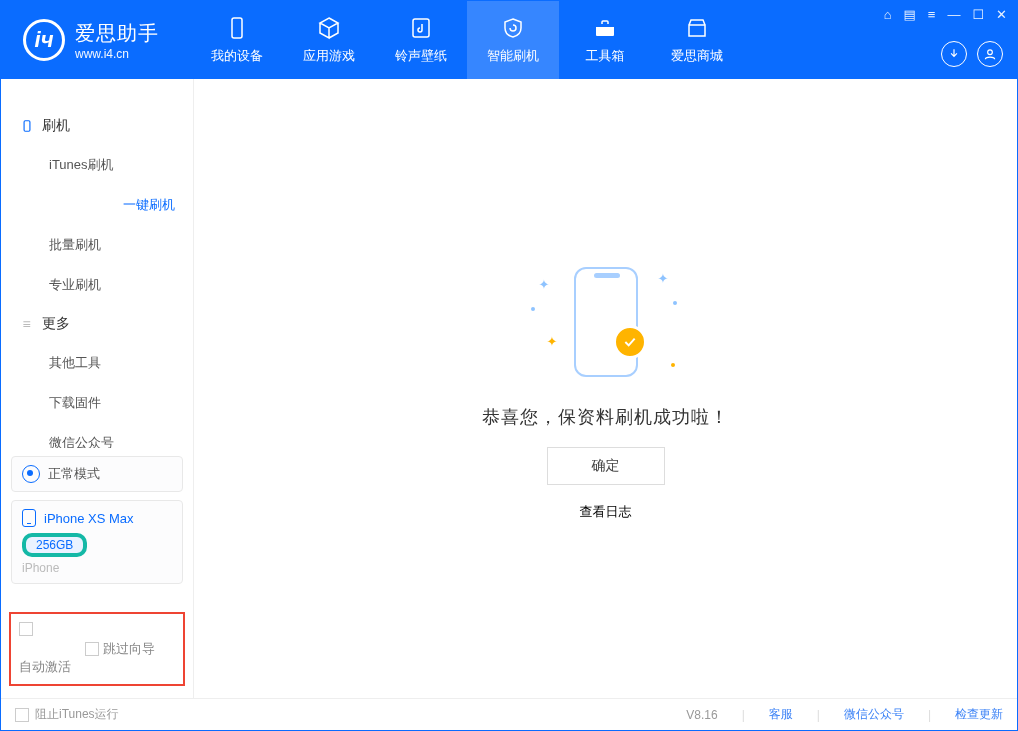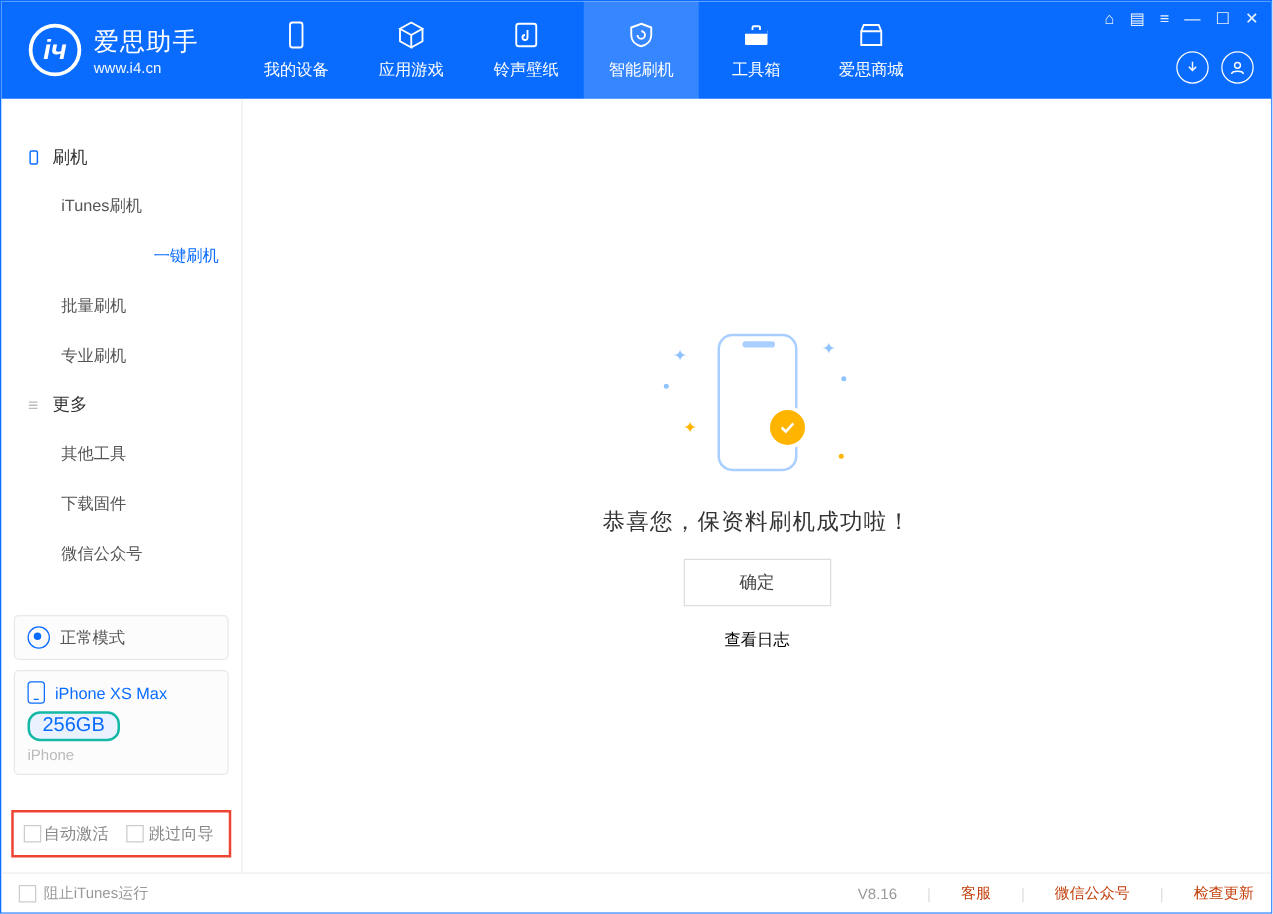--- a/index.html
+++ b/index.html
@@ -33,21 +33,21 @@
 .side-item { padding: 11px 18px 11px 48px; cursor: pointer; color: #555; }
 .side-item.active { color: #0a6cff; text-align: right; }
 .device-boxes { padding: 0; }
 .device-box { margin: 8px 10px 0 10px; border: 1px solid #e8e8e8; border-radius: 4px; padding: 8px 10px; background: #fcfcfd; display: flex; align-items: center; gap: 8px; }
 .device-box .ic { width: 18px; height: 18px; border: 1.5px solid #0a6cff; border-radius: 50%; position: relative; }
 .device-box .ic::after { content: ''; width: 6px; height: 6px; background: #0a6cff; border-radius: 50%; position: absolute; top: 4px; left: 4px; }
 .device-box2 { margin: 8px 10px 0 10px; border: 1px solid #e8e8e8; border-radius: 4px; padding: 8px 10px; background: #fcfcfd; }
 .dev-row1 { display: flex; align-items: center; gap: 8px; color: #0a6cff; font-weight: 500; font-size: 13px; }
 .dev-phone-ic { width: 14px; height: 18px; border: 1.5px solid #0a6cff; border-radius: 3px; position: relative; }
 .dev-phone-ic::after { content: ''; width: 4px; height: 1.5px; background: #0a6cff; position: absolute; bottom: 2px; left: 4px; }
-.badge { display: inline-block; border: 2px solid #14b8a6; color: #0a6cff; border-radius: 10px; font-size: 16px; padding: 1px 10px; margin-top: 6px; background: #eaf2ff; }
+.badge { display: inline-block; border: 4px solid #14b8a6; color: #0a6cff; border-radius: 10px; font-size: 12px; padding: 1px 10px; margin-top: 6px; background: #eaf2ff; }
 .dev-sub { color: #bbb; font-size: 12px; margin-top: 4px; }
 .highlight-box { margin: 28px 8px 12px 8px; border: 2px solid #e43; padding: 8px 8px; display: flex; align-items: center; gap: 14px; font-size: 13px; color: #888; }
 .chk { width: 14px; height: 14px; border: 1px solid #ccc; display: inline-block; }
 
 
 .main { flex: 1; display: flex; flex-direction: column; align-items: center; justify-content: center; gap: 18px; }
 .illus { width: 170px; height: 130px; position: relative; display:flex; align-items:center; justify-content:center;}
 .phone { width: 64px; height: 110px; border: 2.5px solid #a8cfff; border-radius: 12px; background: #fff; position: relative; }
 .phone::before { content: ''; position: absolute; top: 4px; left: 18px; width: 26px; height: 5px; background: #a8cfff; border-radius: 3px; }
 .check-badge { position: absolute; width: 34px; height: 34px; background: #ffb400; border-radius: 50%; right: 44px; bottom: 28px; display: flex; align-items: center; justify-content: center; border: 3px solid #fff; }
@@ -58,21 +58,21 @@
 .spark.d1 { left:10px; top:50px;} .spark.d2{ right:14px; top:44px;} .spark.d3{right:16px; bottom:20px; background:#ffb400;}
 .msg { font-size: 18px; color: #333; letter-spacing: 1px; }
 .ok-btn { border: 1px solid #ddd; background: #fff; padding: 9px 44px; font-size: 14px; color: #444; cursor: pointer; }
 .log-link { color: #000000; font-size: 13px; cursor: pointer; }
 
 
 .footer { height: 32px; border-top: 1px solid #eee; display: flex; align-items: center; padding: 0 14px; font-size: 12px; color: #999; }
 .footer .left { display: flex; align-items: center; gap: 6px; }
 .footer .right { margin-left: auto; display: flex; align-items: center; gap: 24px; }
 .footer .sep { color: #ddd; }
-.footer a { color: #c2410c; cursor: pointer; }
+.footer a { color: #3b82f6; cursor: pointer; }
 </style>
 </head>
 <body>
 
 <div class="app">
 
   <div class="header">
     <div class="logo-area">
       <div class="logo-circle">iч</div>
       <div class="logo-text">
@@ -194,21 +194,21 @@
           <div class="dev-row1">
             <span class="dev-phone-ic"></span>
             <span>iPhone XS Max</span>
           </div>
           <span class="badge">256GB</span>
           <div class="dev-sub">iPhone</div>
         </div>
       </div>
 
       <div class="highlight-box">
-        <label style="display:flex;align-items:center;gap:2px;">
+        <label style="display:flex;align-items:flex-start;gap:22px;flex-direction:column;">
           <span class="chk"></span>
           <span>自动激活</span>
         </label>
         <label style="display:flex;align-items:center;gap:4px;">
           <span class="chk"></span>
           <span>跳过向导</span>
         </label>
       </div>
     </div>
 

